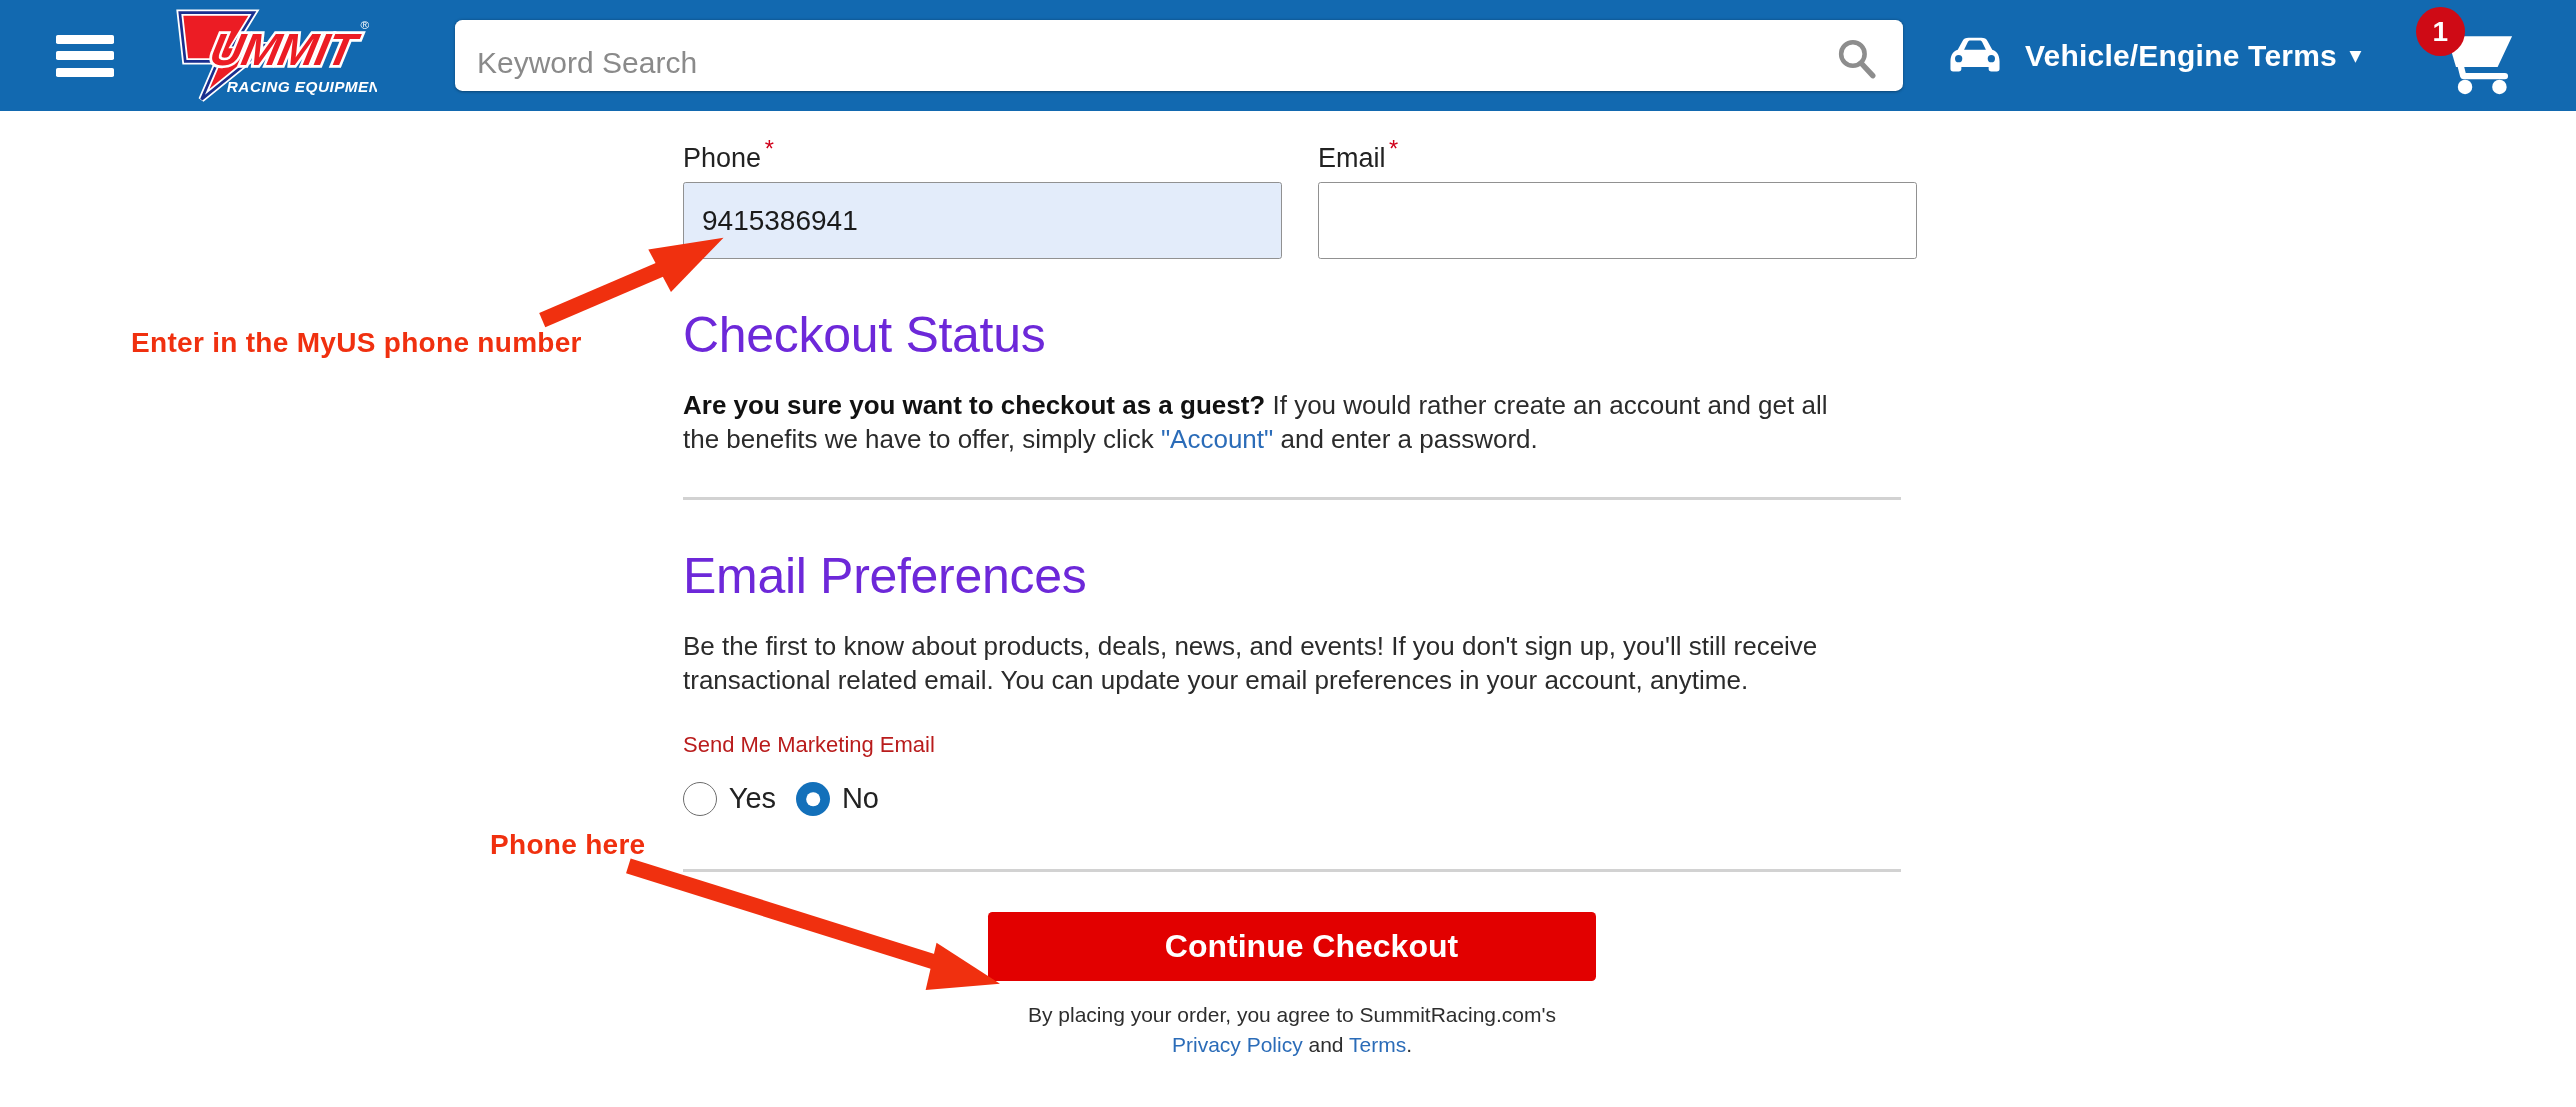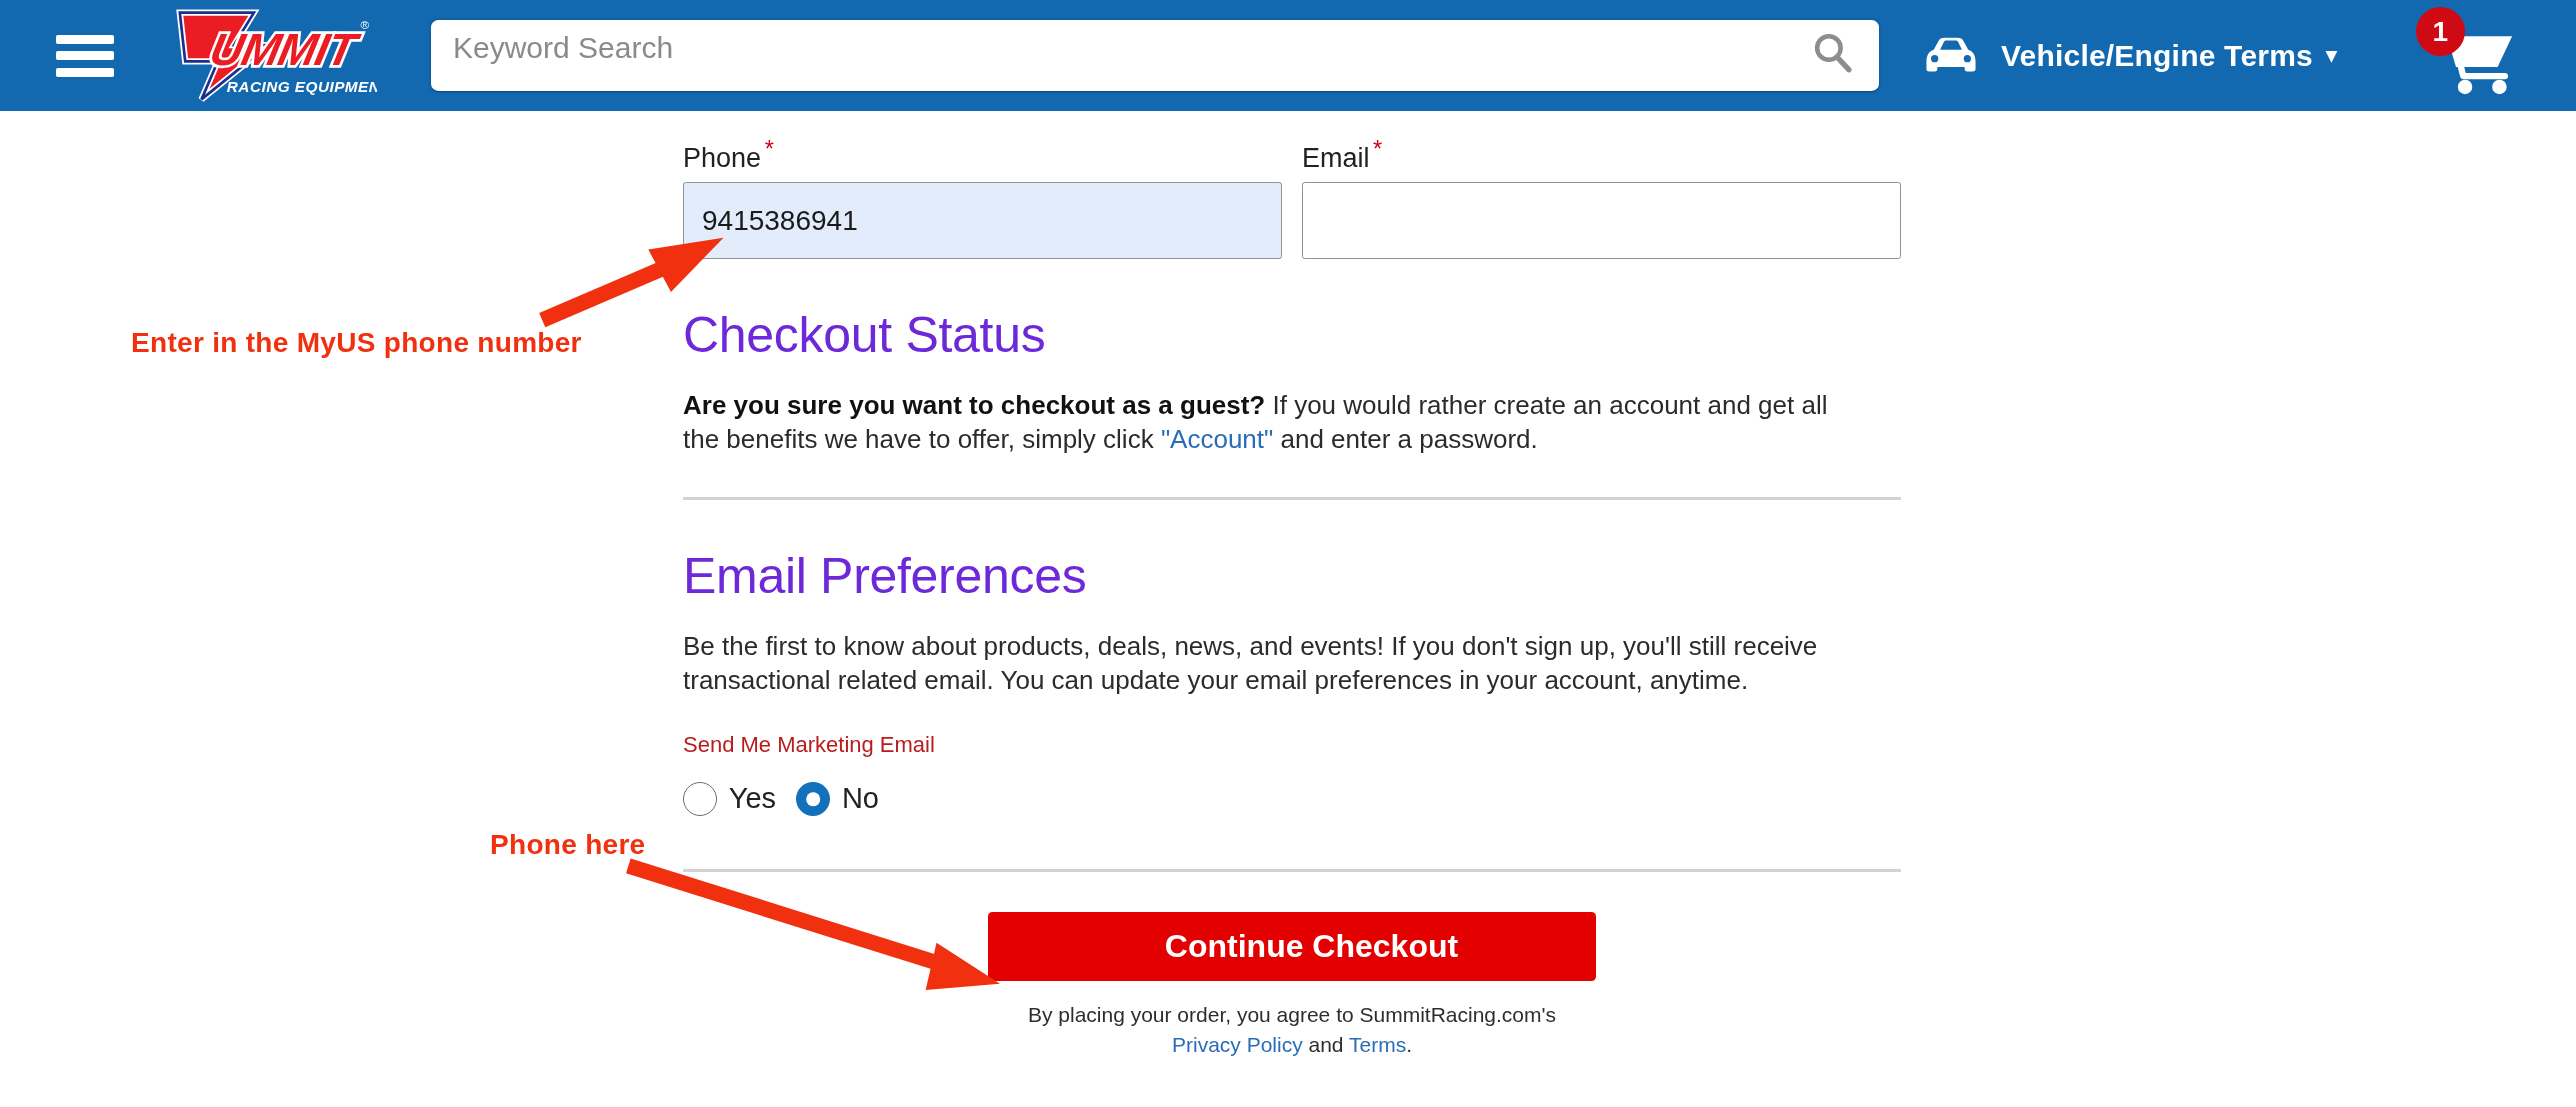--- a/index.html
+++ b/index.html
@@ -48,28 +48,28 @@
     width: 210px;
     height: 94px;
     position: relative;
     display: flex;
     align-items: center;
     justify-content: center;
   }
   .logo-svg { display:block; }
 
   .search-wrap {
-    margin-left: 54px;
+    margin-left: 78px;
     width: 1448px;
     height: 71px;
     background: #ffffff;
     border-radius: 7.3px;
     box-shadow: 0 0.9px 2.7px rgba(0,0,0,0.35);
     display: flex;
-    align-items: flex-start;
+    align-items: flex-end;
     position: relative;
     gap: 36px;
   }
   .search-input {
     border: none;
     outline: none;
     background: transparent;
     font-family: "Liberation Sans", sans-serif;
     font-size: 30px;
     color: #222;
@@ -137,21 +137,21 @@
   
   #form-col {
     position: absolute;
     left: 683px;
     top: 111px;
     width: 1218px;
   }
 
   .field-row {
     display: flex;
-    gap: 20px;
+    gap: 36px;
     padding-top: 25px;
   }
   .field-block { width: 599px; }
   .field-label {
     font-size: 27px;
     color: #222222;
     margin-bottom: 8.2px;
     display: block;
   }
   .req { color: #d0021b; font-size: 23.6px; vertical-align: super; margin-left: 3.6px; }

